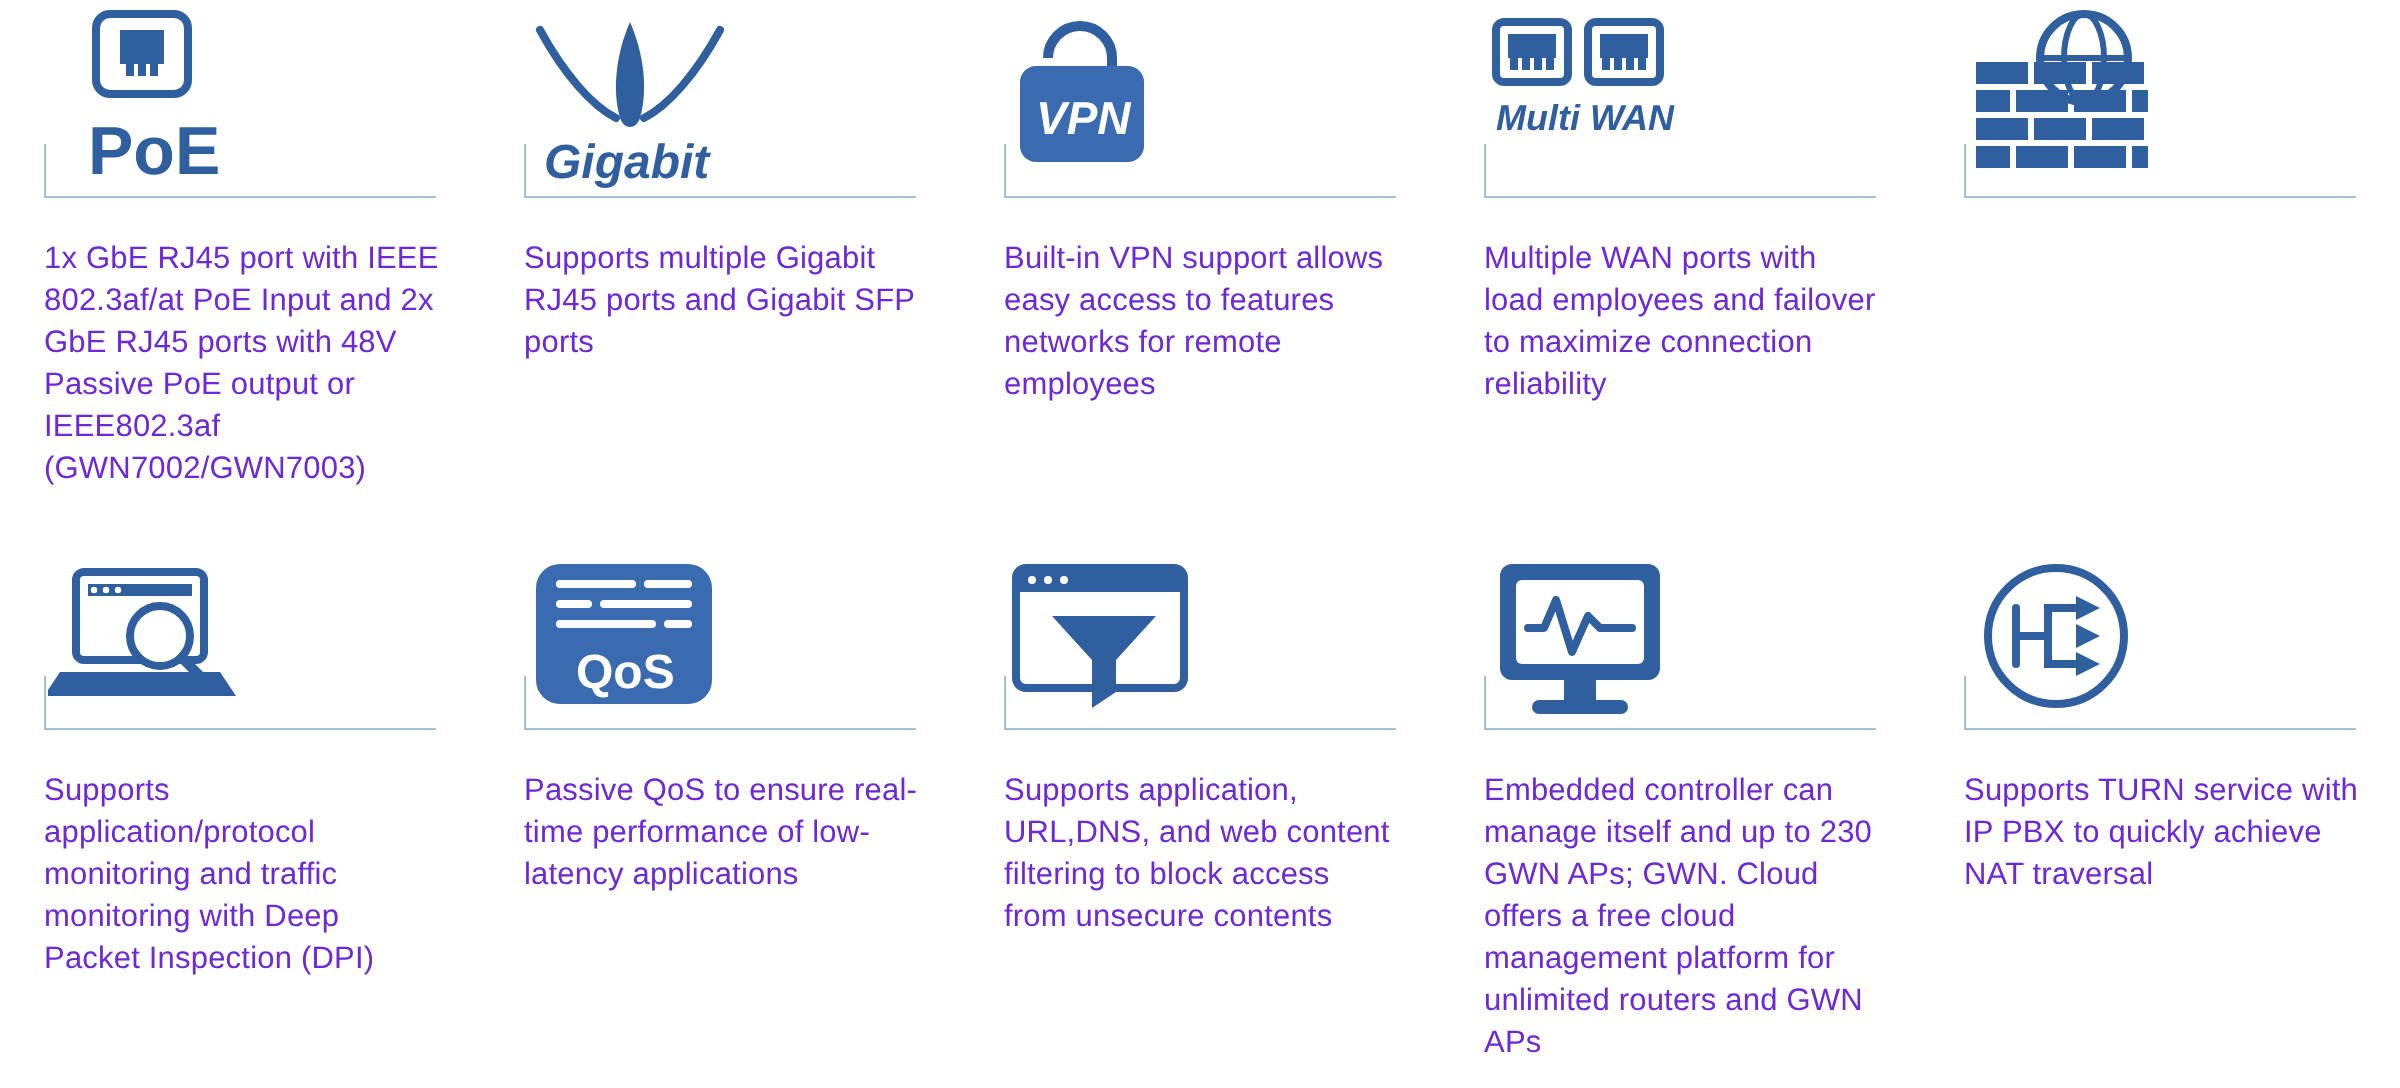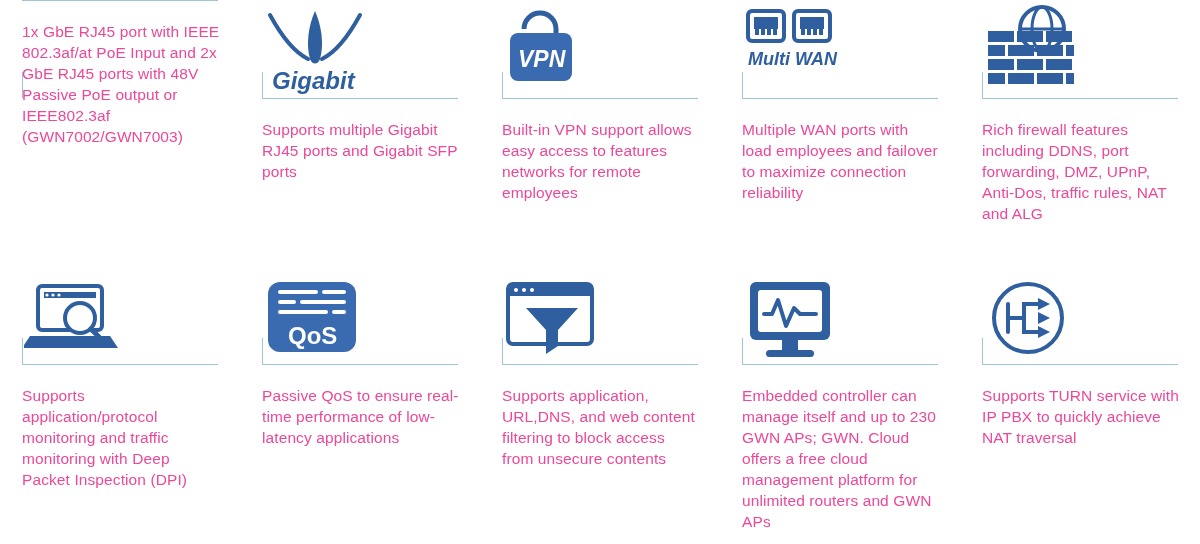--- a/index.html
+++ b/index.html
@@ -40,21 +40,21 @@
     width: 196px;
     margin-bottom: 20px;
   }
   .cell.row2 .icon-box {
     height: 92px;
     align-items: flex-end;
   }
   .desc {
     font-size: 15.5px;
     line-height: 21px;
-    color: #ec4899;
+    color: #6d28d9;
     letter-spacing: .1px;
     max-width: 200px;
   }
   
   .tick {
     position: absolute;
     left: 22px;
     width: 1px;
     height: 26px;
     background: #9ec6d8;
@@ -63,20 +63,30 @@
   .cell.row2 .tick { top: 66px; }
 
   svg { display: block; }
 </style>
 </head>
 <body>
 
 <div class="grid">
 
   <div class="cell row1">
+    <div class="icon-box">
+      <svg width="100" height="92" viewBox="0 0 100 92">
+        <rect x="24" y="4" width="46" height="40" rx="7" fill="none" stroke="#2f5f9e" stroke-width="4"></rect>
+        <rect x="36" y="12" width="22" height="17" fill="#2f5f9e"></rect>
+        <rect x="39" y="29" width="4" height="6" fill="#2f5f9e"></rect>
+        <rect x="45" y="29" width="4" height="6" fill="#2f5f9e"></rect>
+        <rect x="51" y="29" width="4" height="6" fill="#2f5f9e"></rect>
+        <text x="20" y="84" font-family="'Liberation Sans', sans-serif" font-size="34" font-weight="bold" fill="#2f5f9e">PoE</text>
+      </svg>
+    </div>
     <div class="tick"></div>
     <div class="rule"></div>
     <div class="desc">1x GbE RJ45 port with IEEE 802.3af/at PoE Input and 2x GbE RJ45 ports with 48V Passive PoE output or IEEE802.3af (GWN7002/GWN7003)</div>
   </div>
 
   <div class="cell row1">
     <div class="icon-box">
       <svg width="110" height="92" viewBox="0 0 110 92">
         <path d="M6 12 C18 34 32 50 44 56" fill="none" stroke="#2f5f9e" stroke-width="4" stroke-linecap="round"></path>
         <path d="M96 12 C84 34 70 50 58 56" fill="none" stroke="#2f5f9e" stroke-width="4" stroke-linecap="round"></path>
@@ -144,21 +154,20 @@
           <rect x="62" y="56" width="26" height="11"></rect>
           <rect x="4" y="70" width="17" height="11"></rect>
           <rect x="24" y="70" width="26" height="11"></rect>
           <rect x="53" y="70" width="26" height="11"></rect>
           <rect x="82" y="70" width="8" height="11"></rect>
         </g>
       </svg>
     </div>
     <div class="tick"></div>
     <div class="rule"></div>
-    <div class="desc">Rich firewall features including DDNS, port forwarding, DMZ, UPnP, Anti-Dos, traffic rules, NAT and ALG</div>
   </div>
 
   <div class="cell row2">
     <div class="icon-box">
       <svg width="104" height="86" viewBox="0 0 104 86">
         <rect x="14" y="8" width="64" height="44" rx="4" fill="none" stroke="#2f5f9e" stroke-width="4"></rect>
         <rect x="20" y="14" width="52" height="6" fill="#2f5f9e"></rect>
         <circle cx="23" cy="17" r="1.6" fill="#ffffff"></circle>
         <circle cx="29" cy="17" r="1.6" fill="#ffffff"></circle>
         <circle cx="35" cy="17" r="1.6" fill="#ffffff"></circle>

